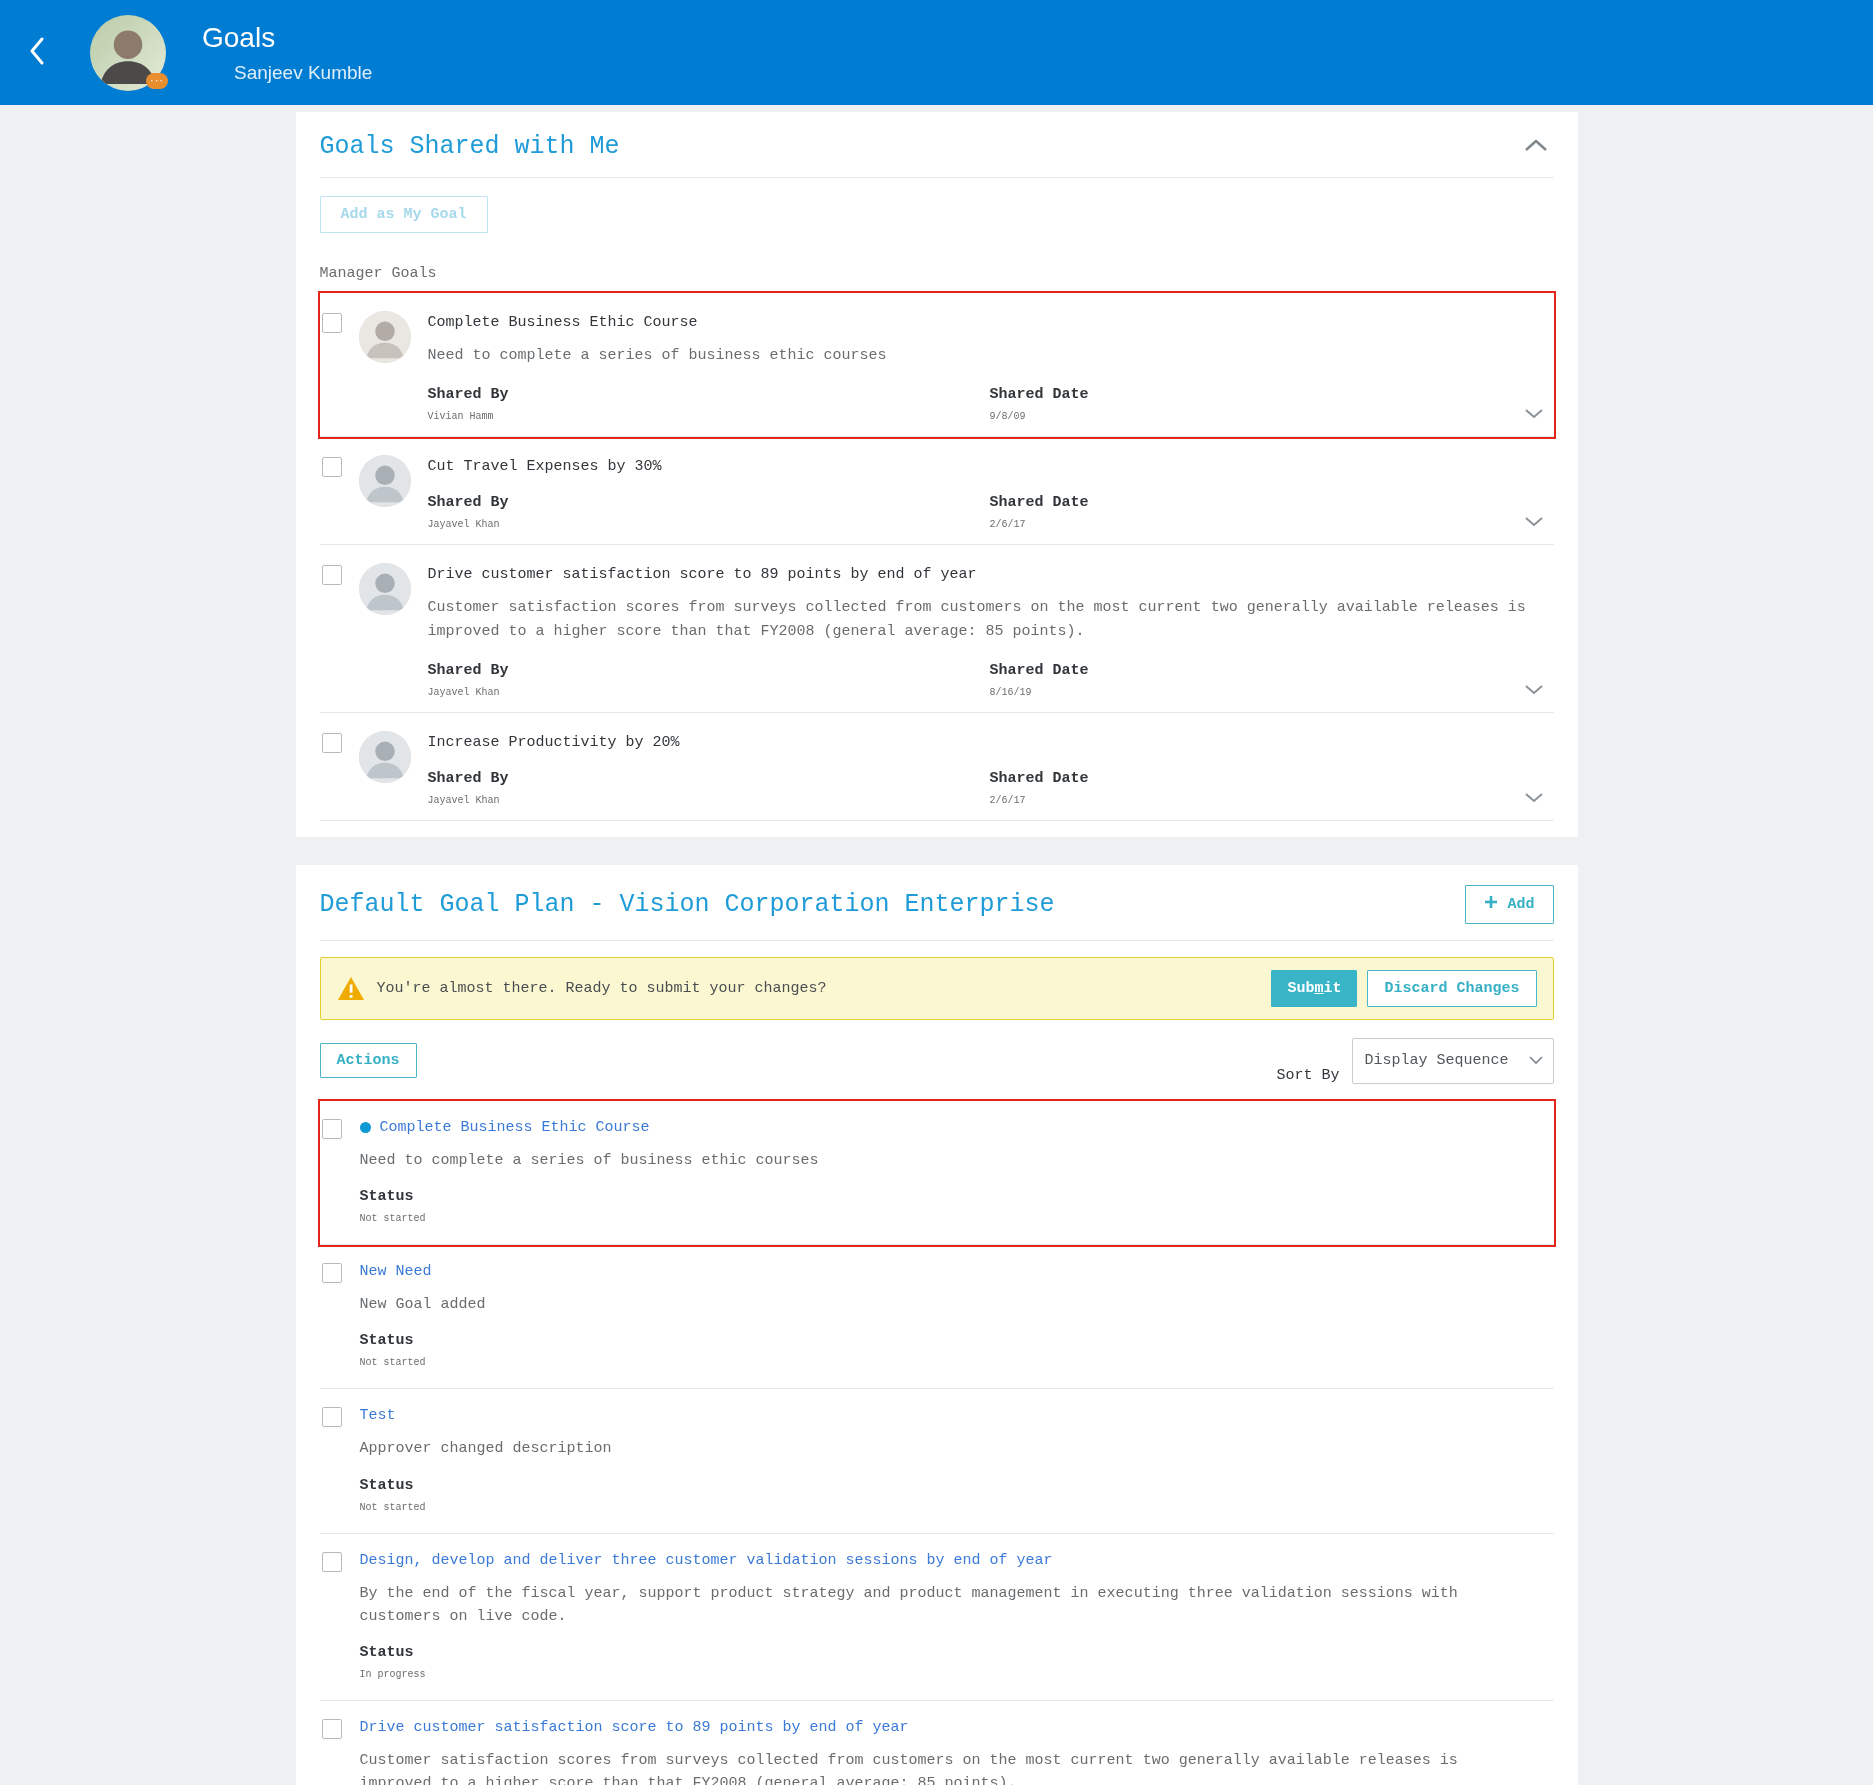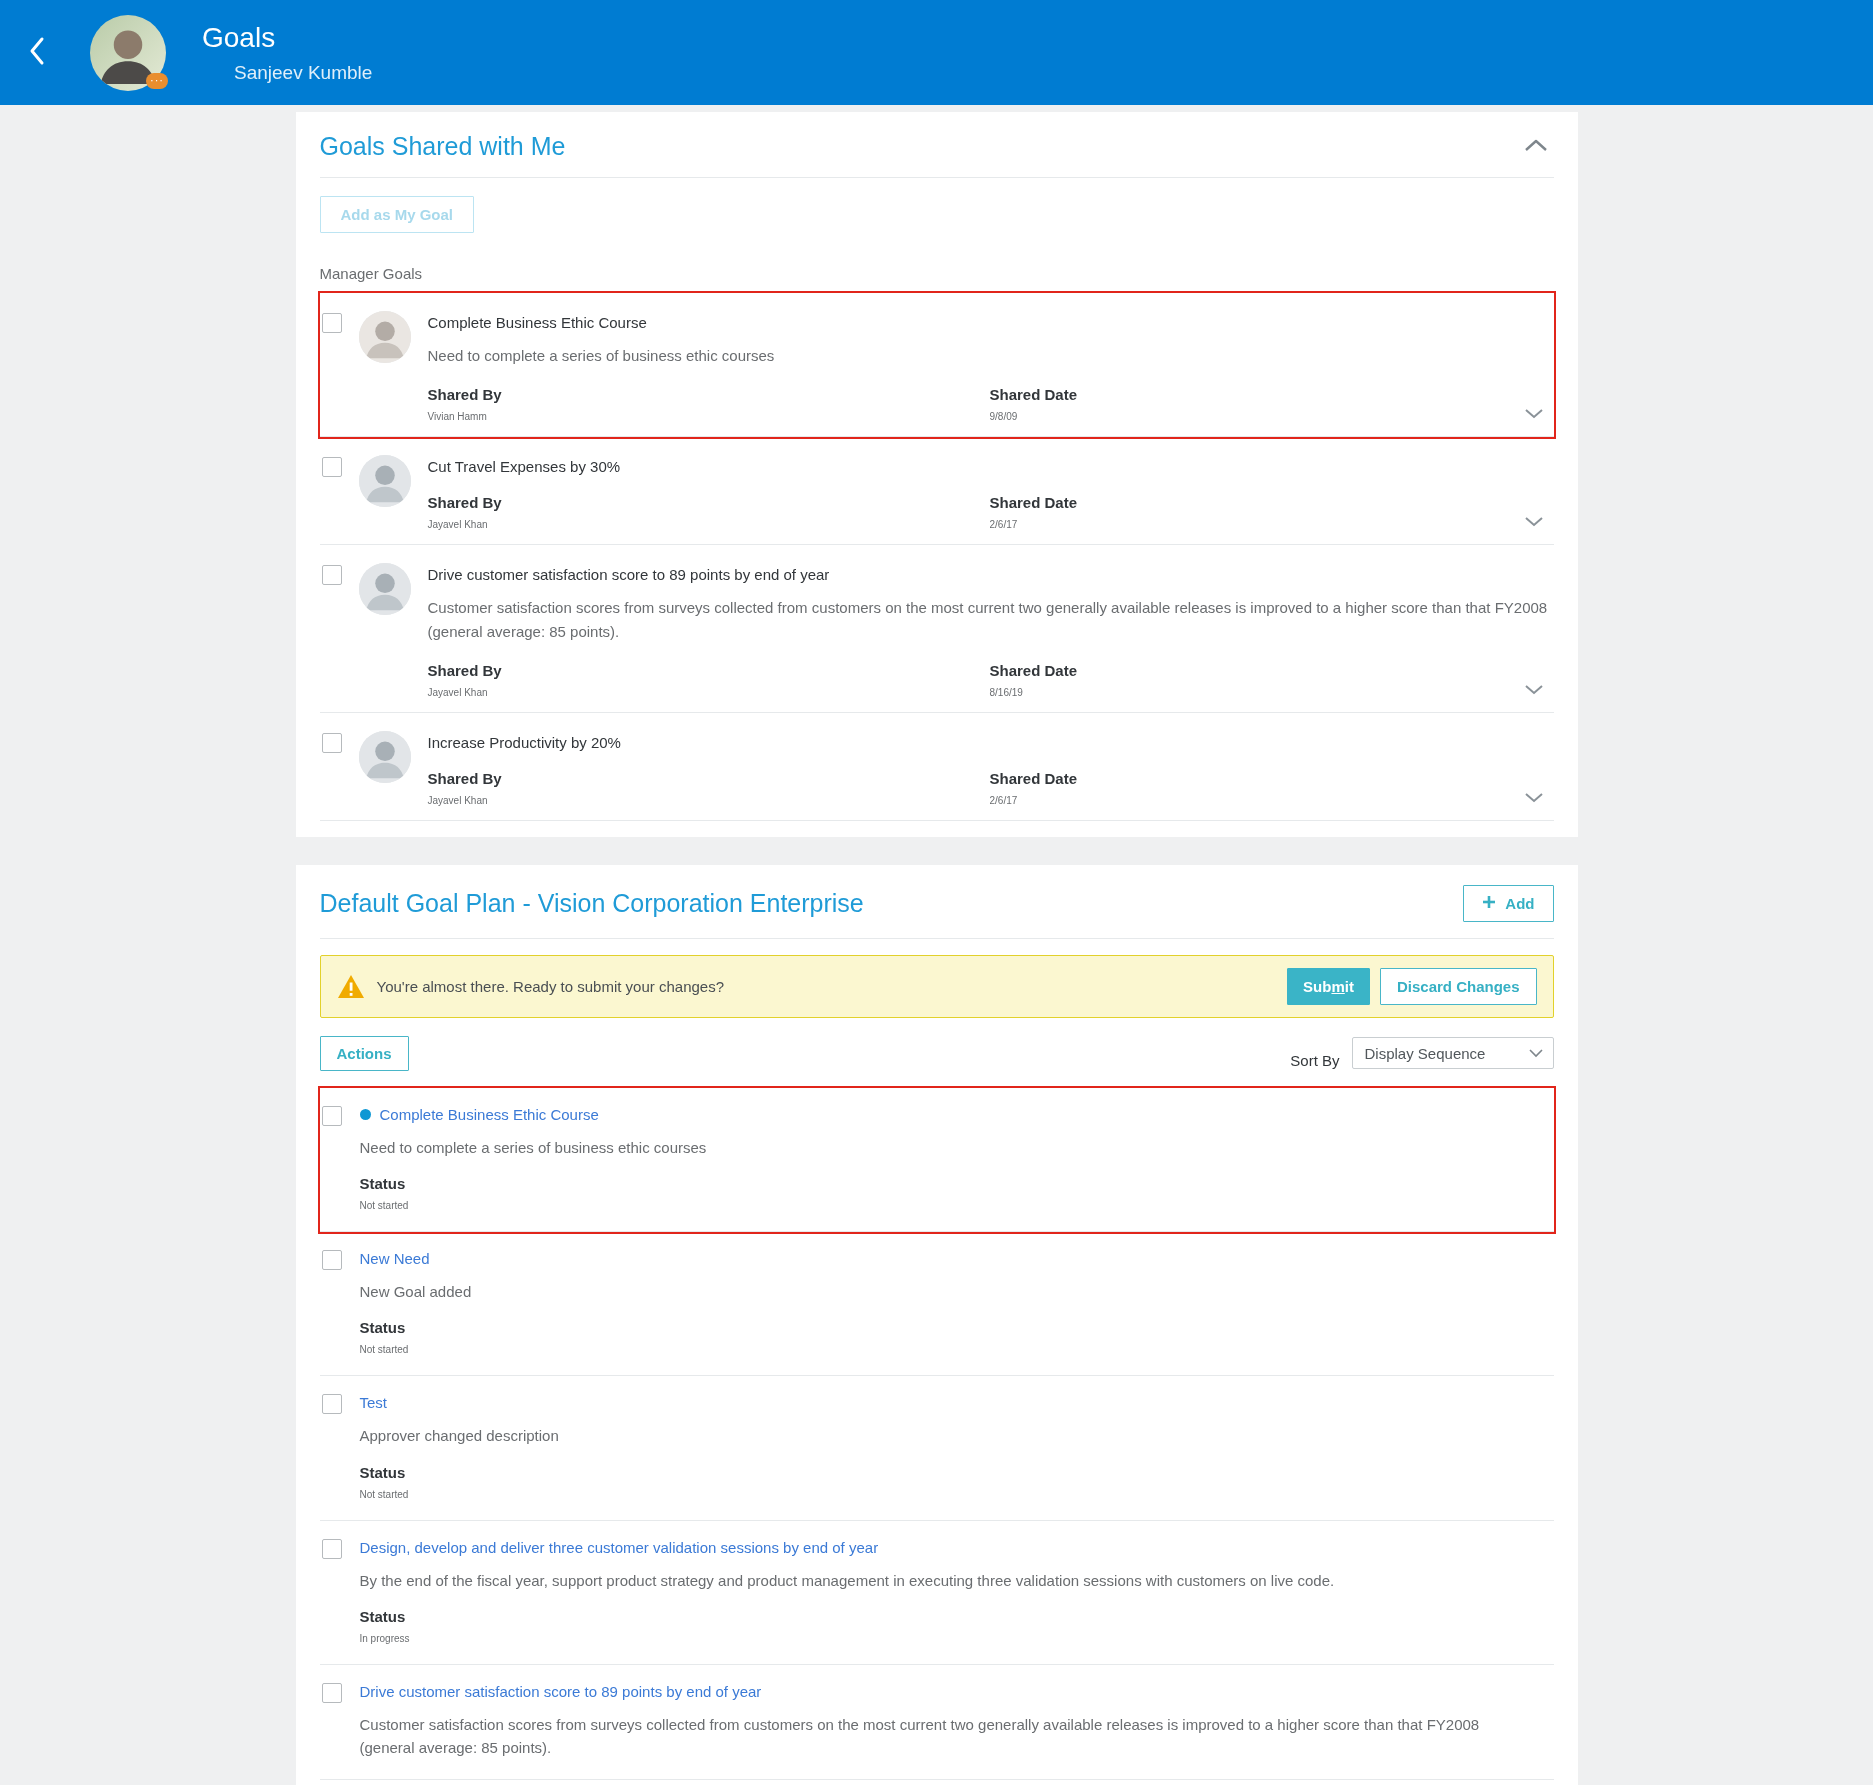--- a/index.html
+++ b/index.html
@@ -13,21 +13,21 @@
   .avatar-hero { position:relative; width:76px; height:76px; margin:0 36px 0 18px; flex:none; }
   .avatar-hero .ph { width:76px; height:76px; border-radius:50%; overflow:hidden;
       background:linear-gradient(135deg,#b9cba8,#e4ead6); display:block; }
   .hero-badge { position:absolute; right:-2px; bottom:2px; background:#e98e2e; color:#fff;
       border-radius:8px; font-size:11px; line-height:10px; padding:2px 4px 4px; letter-spacing:1px; }
   .topbar-titles .t1 { color:#ffffff; font-size:28px; font-weight:400; }
   .topbar-titles .t2 { color:rgba(255,255,255,.88); font-size:19px; margin-top:8px;margin-left:32px; }
 
   
   main { width:1282px; margin:7px auto 0; }
-  .card { background:#ffffff; padding:0 24px 16px; }
+  .card { background:#ffffff; padding:0 24px 16px;font-family:Liberation Mono, monospace; }
   .card + .card { margin-top:28px; }
   .card-head { display:flex; align-items:center; justify-content:space-between; padding:20px 0 16px; border-bottom:1px solid #e6e9eb; }
   .sec-title { color:#1f9bd7; font-size:25px; font-weight:400; }
   .icon-btn { background:transparent; border:none; cursor:pointer; padding:4px 6px; }
 
   
   .btn { font-family:inherit; font-size:15px; font-weight:700; border-radius:1px; cursor:pointer; background:#fff; }
   .btn-disabled { color:#a7d9ec; border:1px solid #bce4f2; padding:9px 20px; cursor:default; }
   .btn-teal-line { color:#36b0c4; border:1px solid #49b6c8; padding:8px 16px; }
   .btn-teal-fill { color:#fff; background:#3ab4c7; border:1px solid #3ab4c7; padding:9px 15px; }
@@ -53,21 +53,21 @@
   .banner { margin-top:16px; background:#fbf7d0; border:1px solid #e2d12b; border-radius:2px;
       display:flex; align-items:center; padding:12px 16px; gap:12px; }
   .banner-icon { flex:none; display:flex; }
   .banner-msg { flex:1; font-size:15px; color:#4a4f53; }
   .banner-actions { display:flex; gap:10px; }
   .key-u { text-decoration:underline; }
 
   .tools-row { display:flex; align-items:center; justify-content:space-between; margin:18px 0 16px; }
   .sort-wrap { display:flex; align-items:flex-end; gap:12px; }
   .sort-label { font-size:15px; color:#32363a; }
-  .select { width:202px; height:32px; border:1px solid #c9ced1; border-radius:2px; background:#fff;
+  .select { width:202px; height:46px; border:1px solid #c9ced1; border-radius:2px; background:#fff;
       display:flex; align-items:center; justify-content:space-between; padding:0 10px 0 12px; cursor:pointer; }
   .select .sel-text { font-size:15px; color:#51575b; }
 
   .plan-list { border-top:1px solid #d7dadc; }
   .p-item { display:grid; grid-template-columns:20px 1fr; column-gap:18px; padding:16px 2px 20px; border-bottom:1px solid #e6e9eb; position:relative; }
   .p-title { font-size:15px; color:#3b7ad6; display:flex; align-items:center; gap:9px; cursor:pointer; padding-top:2px; }
   .dot { width:11px; height:11px; border-radius:50%; background:#0e98d4; display:inline-block; flex:none; }
   .p-desc { font-size:15px; color:#6a6d70; margin-top:13px; line-height:1.55; max-width:1140px; }
   .p-status { margin-top:16px; }
 </style>

